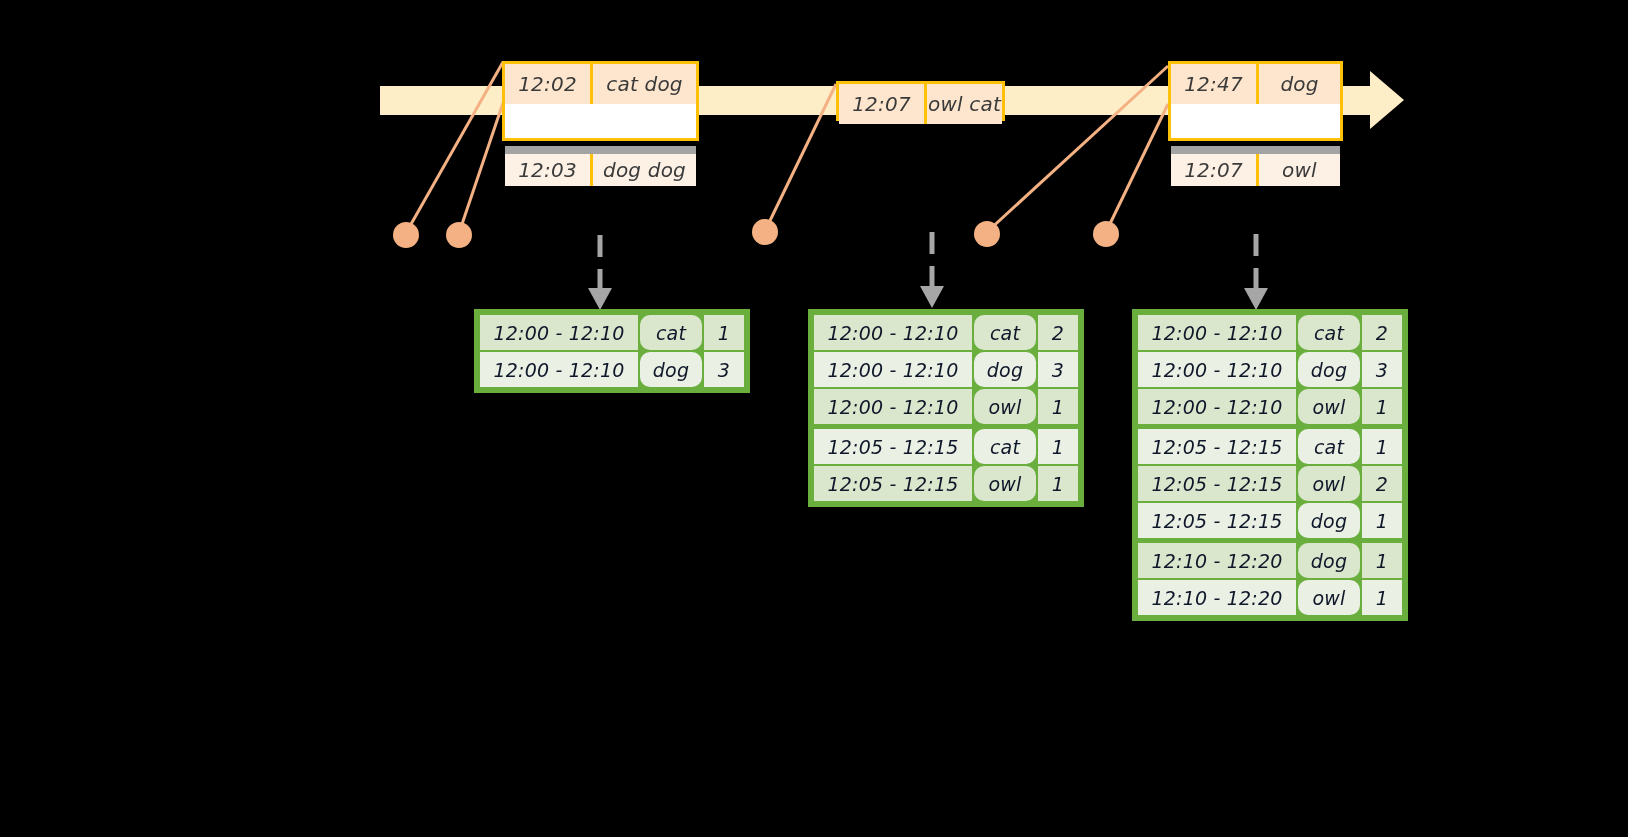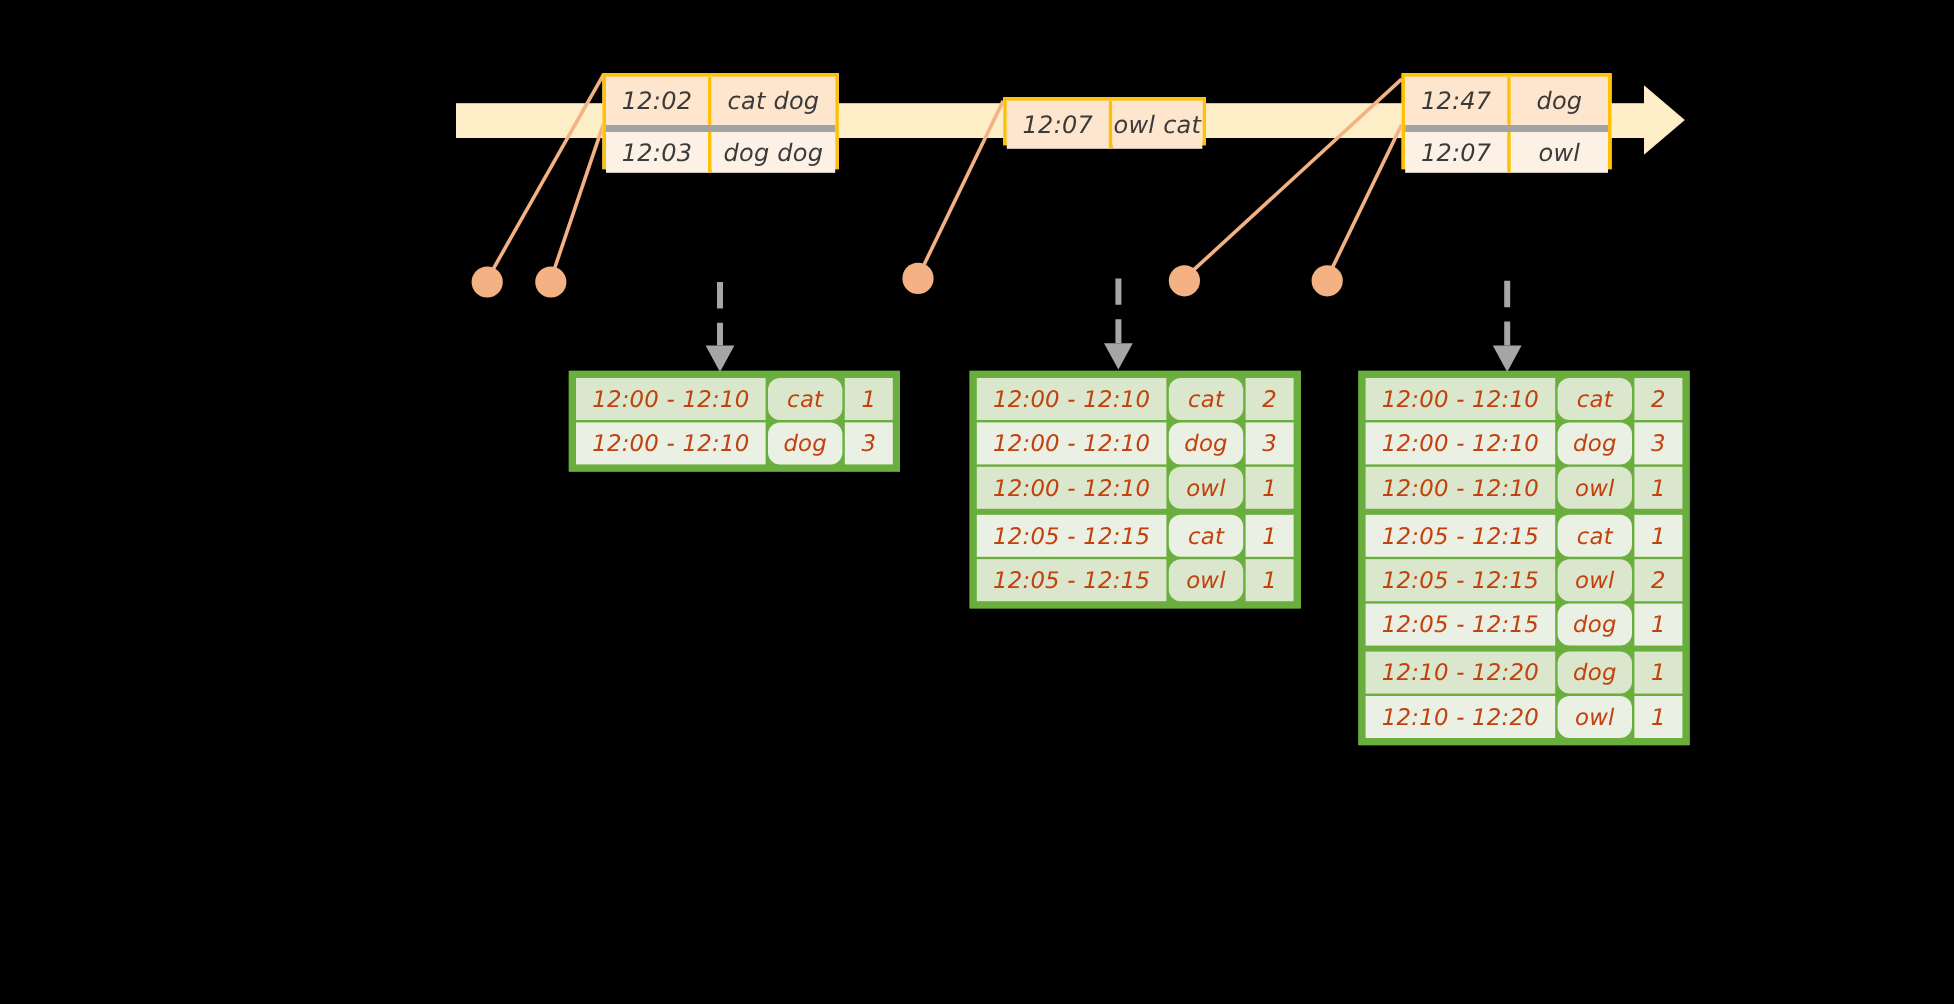--- a/index.html
+++ b/index.html
@@ -49,21 +49,22 @@
     border: 3px solid #ffc107;
     box-sizing: border-box;
     background: #ffffff;
   }
   .event-row {
     display: flex;
     height: 40px;
     box-sizing: border-box;
   }
   .event-row + .event-row {
-    border-top: 6px solid #a3a3a3;
+    border-top: 8px solid #a3a3a3;
+    margin-top: 42px;
   }
   .event-row .time {
     width: 88px;
     box-sizing: border-box;
     border-right: 3px solid #ffc107;
     display: flex;
     align-items: center;
     justify-content: center;
     font-size: 20px;
     color: #3a3a3a;
@@ -94,21 +95,21 @@
   .win-row {
     display: flex;
     height: 37px;
     box-sizing: border-box;
   }
   .win-row > div {
     display: flex;
     align-items: center;
     justify-content: center;
     font-size: 19px;
-    color: #c2410c;
+    color: #0f172a;
     box-sizing: border-box;
     margin: 1px;
     letter-spacing: .2px;
   }
   .win-row .c-window { width: 158px; }
   .win-row .c-key    { width: 62px; border-radius: 10px; }
   .win-row .c-count  { width: 40px; }
   .win-row.shade-a > div { background: #dbe7cd; }
   .win-row.shade-b > div { background: #eaf0e4; }
   .win-row.group-start { margin-top: 3px; }

